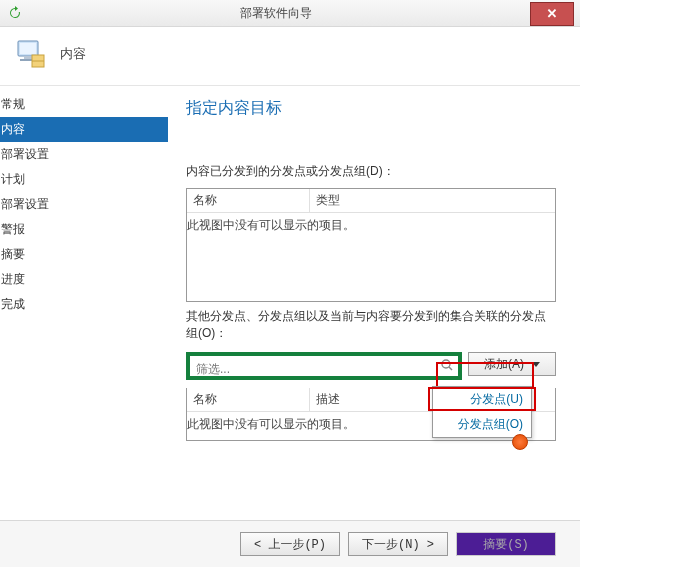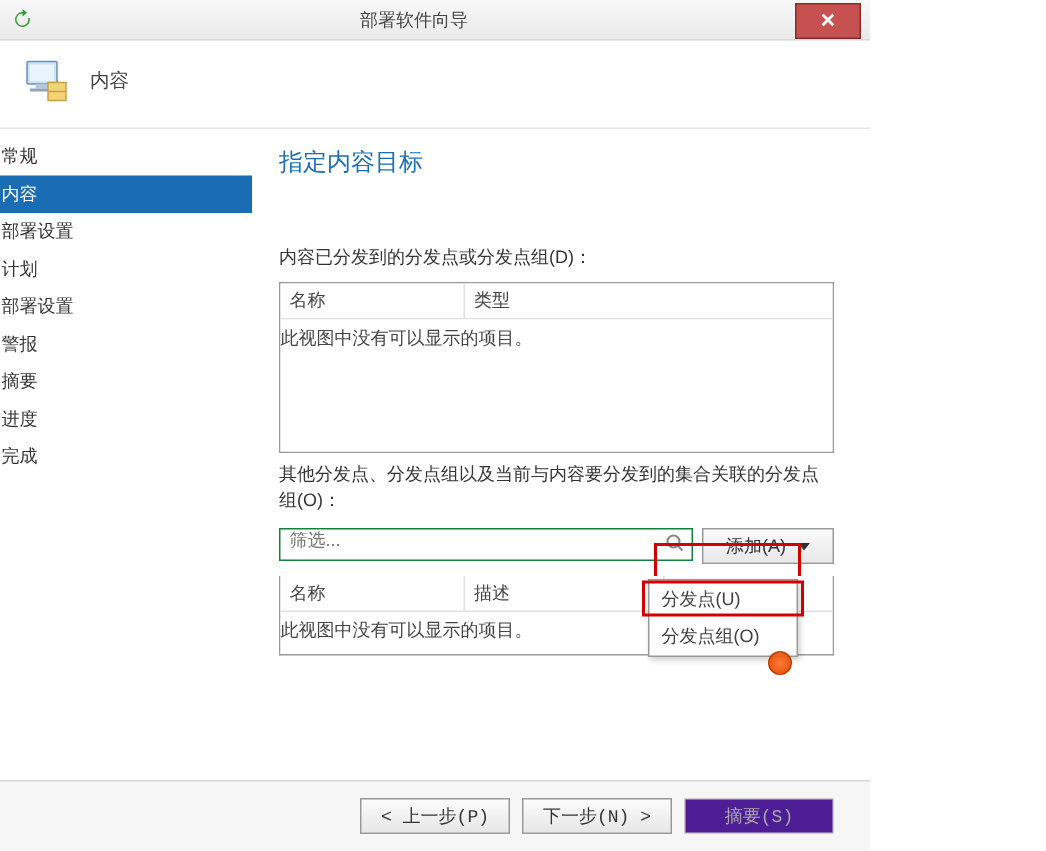--- a/index.html
+++ b/index.html
@@ -17,29 +17,29 @@
 .sidebar .item.active{background:#1a6db3;color:#fff}
 .main{flex:1;padding:10px 24px 0 18px;position:relative}
 .main h2{color:#1a6db3;font-weight:normal;font-size:16px;margin:2px 0 44px 0}
 .main .label{margin:6px 0}
 .table{border:1px solid #999;margin-top:8px;position:relative}
 .thead{display:flex;background:#fff;border-bottom:1px solid #e0e0e0}
 .th{padding:3px 6px;border-right:1px solid #e0e0e0;color:#444}
 .tbody{height:84px;padding-top:4px;text-align:left;color:#444;background:#fff}
 .second-label{margin-top:26px}
 .filterbar{display:flex;margin-top:10px}
-.filterinput{flex:1;border:1px solid #15803d;height:20px;display:flex;align-items:flex-start;position:relative}
+.filterinput{flex:1;border:4px solid #15803d;height:20px;display:flex;align-items:flex-end;position:relative}
 .filterinput input{border:none;outline:none;width:100%;padding:0 22px 0 6px;font-family:inherit;font-size:12px;color:#888;background:transparent}
 .filterinput .search{position:absolute;right:4px;top:2px;color:#888}
 .addbtn{width:86px;height:22px;margin-left:6px;border:1px solid #999;background:linear-gradient(#fafafa,#e8e8e8);display:flex;align-items:center;justify-content:center;position:relative}
 .addbtn .caret{margin-left:8px;border-left:4px solid transparent;border-right:4px solid transparent;border-top:5px solid #333}
 .table2{border:1px solid #999;border-top:none}
 .table2 .tbody{height:24px}
 .dropdown{position:absolute;right:24px;top:0;width:98px;border:1px solid #999;background:#fff;box-shadow:1px 2px 4px rgba(0,0,0,.2)}
-.dropdown .mi{padding:4px 8px;text-align:left;color:#404040;cursor:pointer}
+.dropdown .mi{padding:4px 8px;text-align:right;color:#0369a1;cursor:pointer}
 .redbox{position:absolute;border:2px solid #d40000;pointer-events:none}
 .rb1{right:22px;width:94px;height:22px}
 .rb2{right:20px;width:104px;height:20px}
 .erricon{position:absolute;right:28px;width:14px;height:14px;border-radius:50%;background:radial-gradient(#ff7a3a,#e04a00);border:1px solid #c03a00}
 .footer{position:absolute;bottom:0;left:0;right:0;height:46px;border-top:1px solid #d8d8d8;background:#f6f6f6;display:flex;align-items:center;justify-content:flex-end;padding-right:24px;gap:8px}
 .footer button{width:100px;height:24px;font-family:Liberation Mono, monospace;font-size:12px;border:1px solid #999;background:linear-gradient(#fcfcfc,#e6e6e6);color:#333}
 .footer button:disabled{color:#aaa;border-color:#ccc;background:#4c1d95}
 .watermark{position:absolute;right:6px;bottom:6px;text-align:right;pointer-events:none;opacity:.65}
 .watermark .l1{font-family:Arial;font-weight:bold;font-size:22px;color:#d35400;letter-spacing:1px}
 .watermark .l2{font-size:12px;color:#555}

